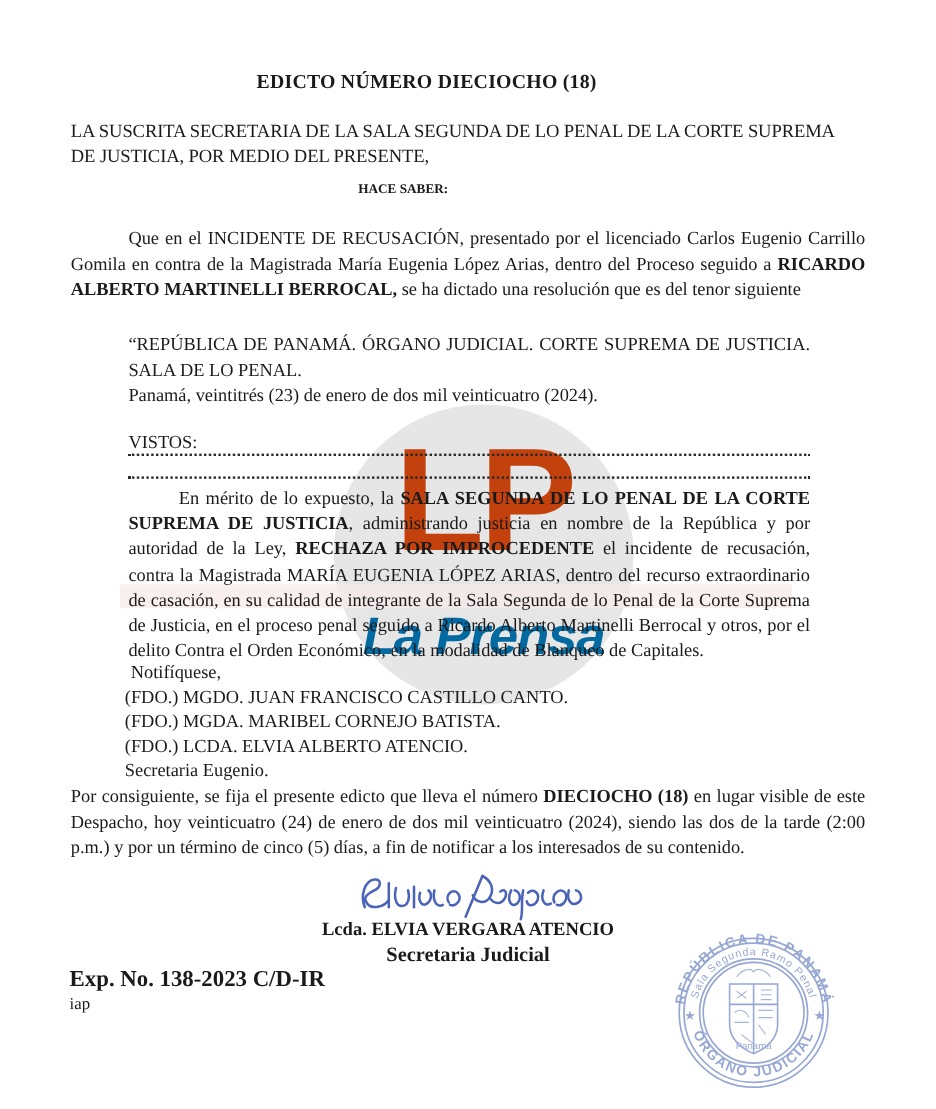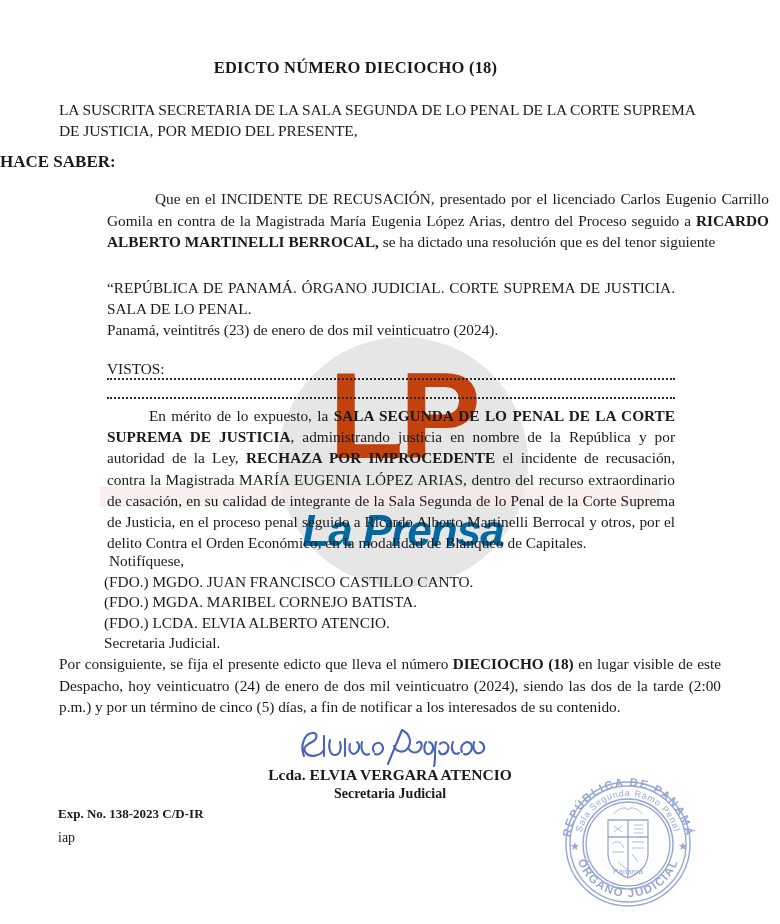--- a/index.html
+++ b/index.html
@@ -109,35 +109,34 @@
     line-height: 21px;
     text-align: left;
     letter-spacing: -0.1px;
   }
 
   .hace-saber {
     position: absolute;
     left: 0;
     top: 152px;
     width: 672px;
-    text-align: left;
-    font-size: 17px;
+    text-align: center;
+    font-size: 11px;
     font-weight: bold;
   }
 
   .para-que {
     position: absolute;
     left: 59px;
     top: 188px;
     width: 662px;
     font-size: 15.3px;
     line-height: 21.5px;
     text-align: justify;
     text-indent: 48px;
-    margin-left: 48px;
   }
   .para-que b { font-weight: bold; }
 
   .quote-block {
     position: absolute;
     left: 107px;
     top: 277px;
     width: 568px;
     font-size: 15.3px;
     line-height: 21px;
@@ -223,42 +222,42 @@
     text-align: center;
     font-size: 15.5px;
     font-weight: bold;
   }
   .sig-role {
     position: absolute;
     left: 0;
     top: 60px;
     width: 780px;
     text-align: center;
-    font-size: 14px;
+    font-size: 17px;
     font-weight: bold;
   }
 
   
   .seal {
     position: absolute;
     left: 548px;
     top: 762px;
     width: 162px;
     height: 150px;
     opacity: 0.72;
     z-index: 3;
     pointer-events: none;
   }
 
   
   .footer-exp {
     position: absolute;
     left: 58px;
     top: 806px;
-    font-size: 13px;
+    font-size: 19px;
     font-weight: bold;
   }
   .footer-initials {
     position: absolute;
     left: 58px;
     top: 830px;
     font-size: 14px;
   }
 </style>
 </head>
@@ -300,21 +299,21 @@
 
     <div class="resolution">
       <span>En mérito de lo expuesto, la </span><b>SALA SEGUNDA DE LO PENAL DE LA CORTE SUPREMA DE JUSTICIA</b><span>, administrando justicia en nombre de la República y por autoridad de la Ley, </span><b>RECHAZA POR IMPROCEDENTE</b><span> el incidente de recusación, contra la Magistrada MARÍA EUGENIA LÓPEZ ARIAS, dentro del recurso extraordinario de casación, en su calidad de integrante de la Sala Segunda de lo Penal de la Corte Suprema de Justicia, en el proceso penal seguido a Ricardo Alberto Martinelli Berrocal y otros, por el delito Contra el Orden Económico, en la modalidad de Blanqueo de Capitales.</span>
     </div>
 
     <div class="sign-lines">
       <div class="notif">Notifíquese,</div>
       <div>(FDO.) MGDO. JUAN FRANCISCO CASTILLO CANTO.</div>
       <div>(FDO.) MGDA. MARIBEL CORNEJO BATISTA.</div>
       <div>(FDO.) LCDA. ELVIA ALBERTO ATENCIO.</div>
-      <div>Secretaria Judicial.</div>
+      <div>Secretaria Eugenio.</div>
     </div>
 
     <div class="closing">
       <span>Por consiguiente, se fija el presente edicto que lleva el número </span><b>DIECIOCHO (18)</b><span>  en lugar visible de este Despacho, hoy veinticuatro (24) de enero de dos mil veinticuatro (2024), siendo las dos de la tarde (2:00 p.m.) y por un término de cinco (5) días, a fin de notificar a los interesados de su contenido.</span>
     </div>
 
     <div class="signature-area">
       <svg class="handwriting" viewBox="0 0 210 42">
         <g fill="none" stroke="#4a63b8" stroke-width="2.1" stroke-linecap="round" stroke-linejoin="round">
           <path d="M14 30 C10 20, 14 8, 22 7 C28 6, 28 13, 22 16 C16 19, 12 22, 16 27 C20 32, 30 30, 34 24"></path>

